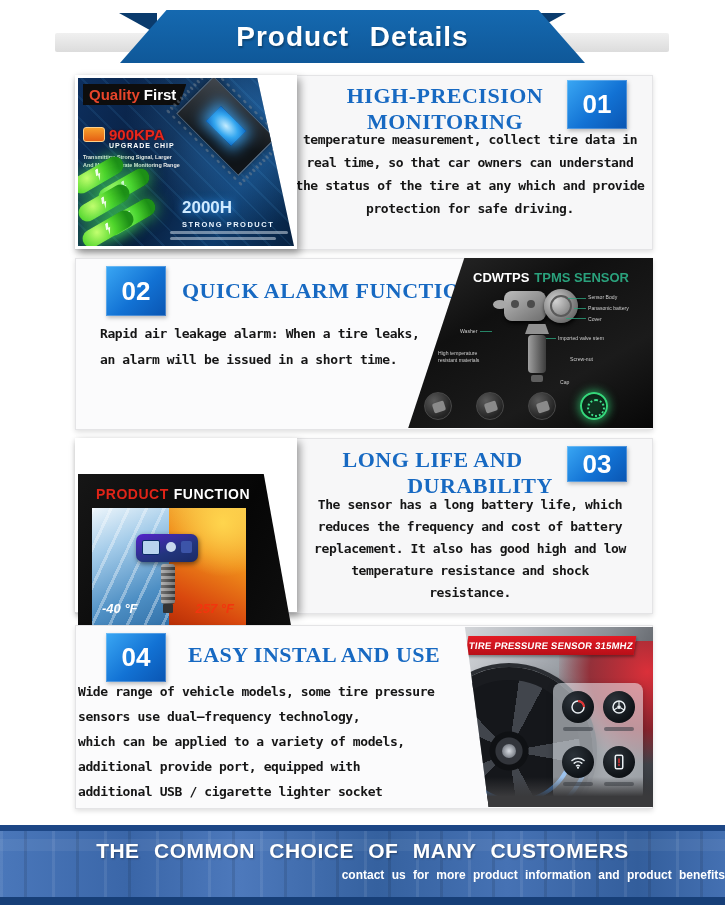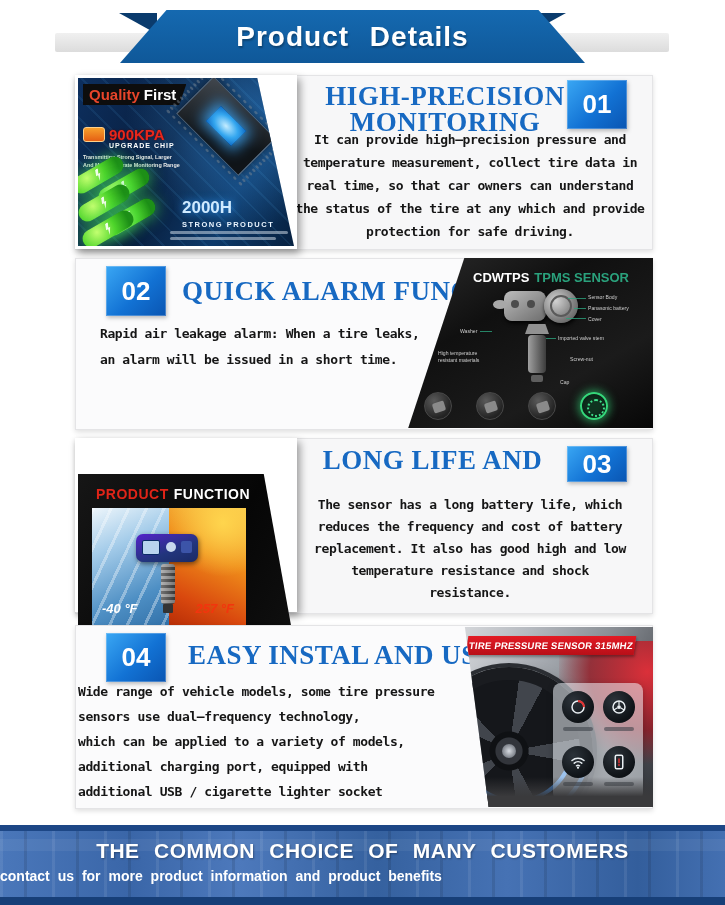--- a/index.html
+++ b/index.html
@@ -32,21 +32,21 @@
            background:linear-gradient(135deg,#3aa7f4 0%,#1272d4 55%,#0a55b2 100%);
            color:#fff; font-size:26px; font-weight:bold;
            display:flex; align-items:center; justify-content:center;
            box-shadow:inset 0 0 0 1px rgba(255,255,255,.25), 1px 2px 4px rgba(0,0,0,.25); }
   #badge1 { left:567px; top:80px; }
   #badge2 { left:106px; top:266px; height:50px; }
   #badge3 { left:567px; top:446px; height:36px; }
   #badge4 { left:106px; top:633px; }
 
   .stitle { position:absolute; font-family:"Liberation Serif", serif; font-weight:bold;
-            color:#1769c2; font-size:27px; letter-spacing:.5px; line-height:26px; }
+            color:#1769c2; font-size:22px; letter-spacing:.5px; line-height:26px; }
   #title1 { left:310px; top:83px;  width:270px; text-align:center; }
   #title2 { left:182px; top:278px; }
   #title3 { left:300px; top:447px; width:265px; text-align:center; }
   #title3 .shift { padding-left:95px; }
   #title4 { left:188px; top:642px; }
 
   .body { position:absolute; font-family:"DejaVu Sans Mono", monospace; font-weight:bold;
           color:#161616; font-size:13px; letter-spacing:-0.4px; }
   #body1 { left:288px; top:128px; width:364px; text-align:center; line-height:23px; }
   #body2 { left:100px; top:321px; width:360px; line-height:26px; }
@@ -196,22 +196,22 @@
   
   .f-strip-a { position:absolute; left:0; top:825px; width:725px; height:6px; background:#1d4786; }
   .f-main { position:absolute; left:0; top:831px; width:725px; height:66px;
             background:linear-gradient(90deg,#4a77ba 0%,#3a66a8 18%,#4d79bc 33%,#35619f 52%,#4672b4 70%,#335e9c 88%,#4470b2 100%); }
   .f-main::before { content:""; position:absolute; inset:0;
             background:repeating-linear-gradient(90deg, rgba(255,255,255,.08) 0 3px, transparent 3px 24px, rgba(0,0,0,.10) 24px 27px, transparent 27px 52px); }
   .f-main::after { content:""; position:absolute; left:0; top:8px; width:100%; height:12px; background:rgba(255,255,255,.06); }
   .f-title { position:absolute; left:0; top:8px; width:100%; text-align:center; color:#fff;
              font-size:21px; font-weight:bold; letter-spacing:.5px; word-spacing:8px;
              text-shadow:1px 1px 2px rgba(0,0,0,.3); }
-  .f-sub { position:absolute; left:0; top:37px; width:100%; text-align:left; color:#fff;
-           font-size:14px; font-weight:bold; word-spacing:4px; }
+  .f-sub { position:absolute; left:0; top:37px; width:100%; text-align:right; color:#fff;
+           font-size:12px; font-weight:bold; word-spacing:4px; }
   .f-strip-b { position:absolute; left:0; top:897px; width:725px; height:8px; background:#173f78; }
 </style>
 </head>
 <body>
 
 <div class="page">
 
   <div class="hdr-bar"></div>
   <div class="fold fold-l"></div>
   <div class="fold fold-r"></div>
@@ -219,21 +219,20 @@
     <span>Product Details</span>
   </div>
 
   <section class="card" id="card1"></section>
   <div class="stitle" id="title1">
     <div>HIGH-PRECISION</div>
     <div>MONITORING</div>
   </div>
   <div class="badge" id="badge1">01</div>
   <div class="body" id="body1">
-      <div>It can provide high—precision pressure and</div>
       <div>temperature measurement, collect tire data in</div>
       <div>real time, so that car owners can understand</div>
       <div>the status of the tire at any which and provide</div>
       <div>protection for safe driving.</div>
     </div>
 
   <div class="frame" id="frame1">
     <div class="photo img1">
       <div class="q-label">
         <span class="q-red">Quality</span><span class="q-white">First</span>
@@ -309,20 +308,21 @@
     <div class="tl" style="left:148px;top:80px;width:10px;"></div>
     <div class="thumb th1"></div>
     <div class="thumb th2"></div>
     <div class="thumb th3"></div>
     <div class="thumb th4"></div>
   </div>
 
   <section class="card" id="card3"></section>
   <div class="stitle" id="title3">
     <div>LONG LIFE AND</div>
+    <div class="shift">DURABILITY</div>
   </div>
   <div class="badge" id="badge3">03</div>
   <div class="body" id="body3">
       <div>The sensor has a long battery life, which</div>
       <div>reduces the frequency and cost of battery</div>
       <div>replacement. It also has good high and low</div>
       <div>temperature resistance and shock</div>
       <div>resistance.</div>
     </div>
 
@@ -347,21 +347,21 @@
     </div>
   </div>
 
   <section class="card" id="card4"></section>
   <div class="badge" id="badge4">04</div>
   <div class="stitle" id="title4">EASY INSTAL AND USE</div>
   <div class="body" id="body4">
       <div>Wide range of vehicle models, some tire pressure</div>
       <div>sensors use dual—frequency technology,</div>
       <div>which can be applied to a variety of models,</div>
-      <div>additional charging port, equipped with</div>
+      <div>additional provide port, equipped with</div>
       <div>additional USB / cigarette lighter socket</div>
     </div>
 
   <div class="img4">
     <div class="car-red"></div>
     <div class="wheel"></div>
     <div class="hub"></div>
     <div class="arc arc1"></div>
     <div class="arc arc2"></div>
     <div class="fpanel">

